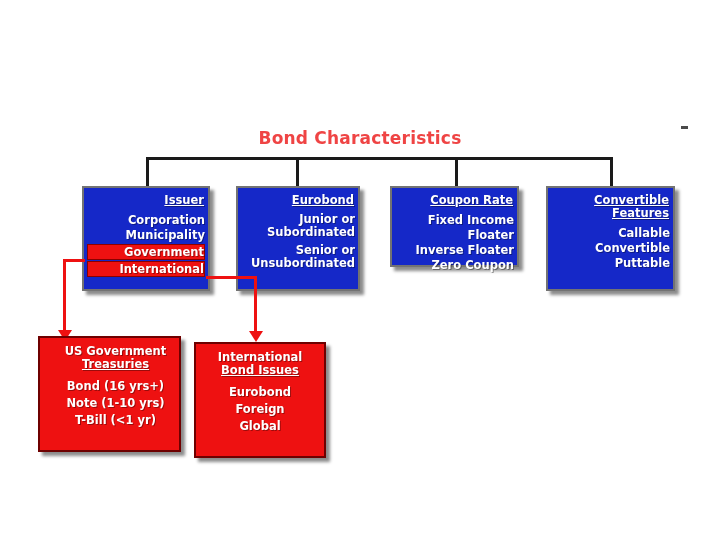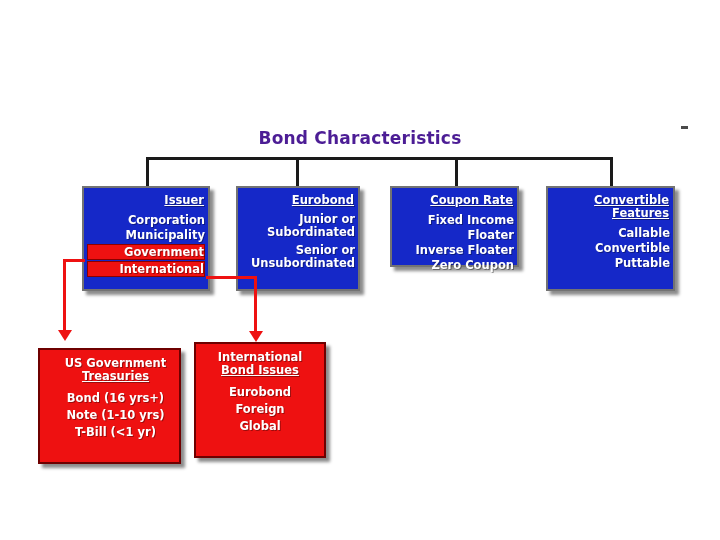--- a/index.html
+++ b/index.html
@@ -24,21 +24,21 @@
 
   
   .title {
     position: absolute;
     left: 0;
     top: 128px;
     width: 720px;
     text-align: center;
     font-size: 17px;
     font-weight: bold;
-    color: #4c1d95;
+    color: #ef4444;
     letter-spacing: 0.2px;
     font-family: "DejaVu Sans", sans-serif;
   }
 
   
   .bracket-h {
     position: absolute;
     left: 146px;
     top: 157px;
     width: 467px;
@@ -139,21 +139,21 @@
   .rbox-items { margin-top: 7px; }
   .rbox-item {
     color: #ffffff;
     font-size: 11.5px;
     font-weight: bold;
     line-height: 17px;
     text-shadow: 1px 1px 0 rgba(0,0,0,0.35);
     white-space: nowrap;
   }
 
-  #rbox-treasuries { left: 38px;  top: 348px; width: 143px; height: 116px; padding-left: 12px; }
+  #rbox-treasuries { left: 38px;  top: 336px; width: 143px; height: 116px; padding-left: 12px; }
   #rbox-intl       { left: 194px; top: 342px; width: 132px; height: 116px; }
 
   
   .arrow-seg {
     position: absolute;
     background: #ee1111;
   }
   
   #gov-h { left: 63px;  top: 259px; width: 22px; height: 3px; }
   #gov-v { left: 63px;  top: 259px; width: 3px;  height: 74px; }

